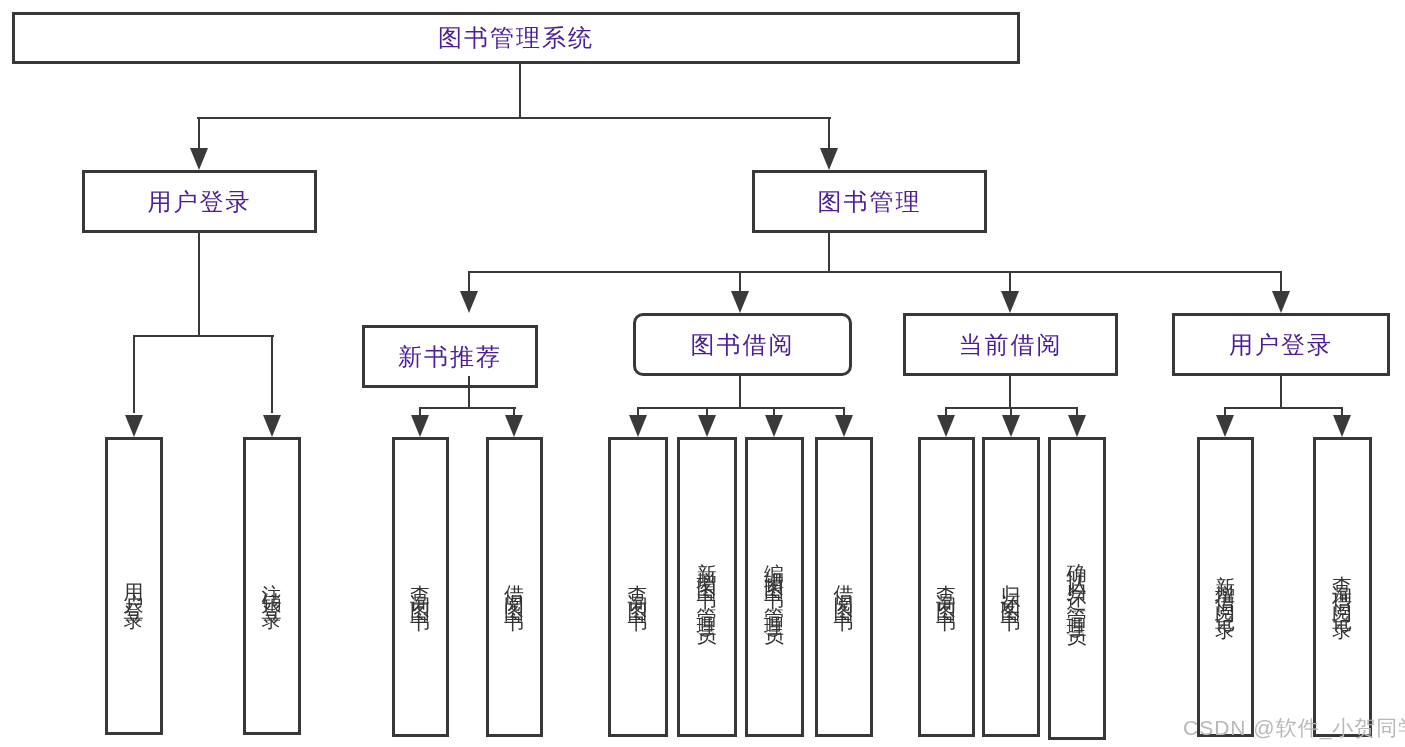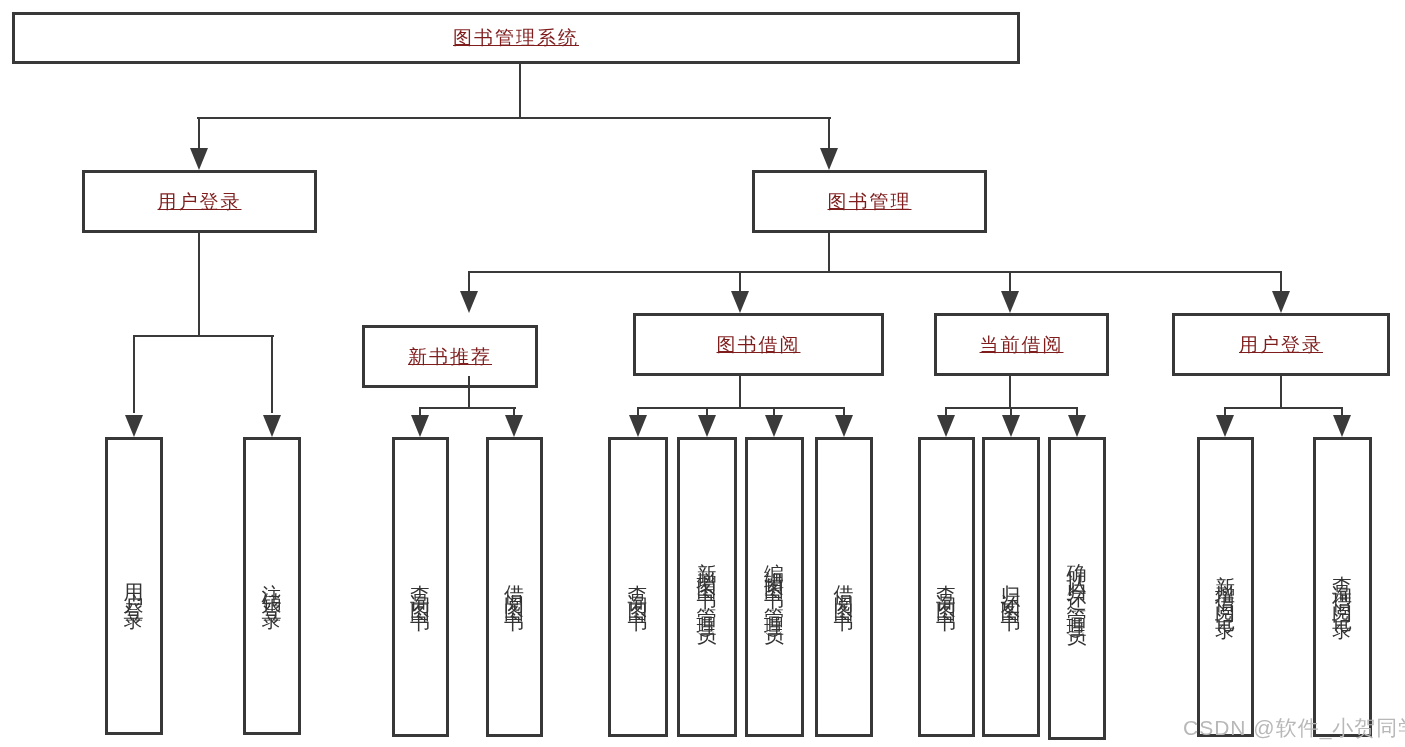--- a/index.html
+++ b/index.html
@@ -9,28 +9,27 @@
     height: 747px;
     background: #ffffff;
     font-family: "Liberation Sans", "DejaVu Sans", sans-serif;
     overflow: hidden;
   }
   .node {
     position: absolute;
     box-sizing: border-box;
     background: #ffffff;
     border: 3px solid #383838;
-    color: #7f1d1d;
+    color: #4c1d95;
     display: flex;
     align-items: center;
     justify-content: center;
-    font-size: 19px;
+    font-size: 24px;
     letter-spacing: 2px;
     white-space: nowrap;
-    text-decoration: underline;
   }
   .vnode {
     position: absolute;
     box-sizing: border-box;
     background: #ffffff;
     border: 3px solid #383838;
     color: #333333;
     display: flex;
     align-items: center;
     justify-content: center;
@@ -96,22 +95,22 @@
   <div class="vline" style="left:468px; top:271px; height:22px;"></div>
   <div class="arrow" style="left:460px; top:291px;"></div>
   <div class="vline" style="left:739px; top:271px; height:22px;"></div>
   <div class="arrow" style="left:731px; top:291px;"></div>
   <div class="vline" style="left:1009px; top:271px; height:22px;"></div>
   <div class="arrow" style="left:1001px; top:291px;"></div>
   <div class="vline" style="left:1280px; top:271px; height:22px;"></div>
   <div class="arrow" style="left:1272px; top:291px;"></div>
 
   <div class="node" style="left:362px; top:325px; width:176px; height:63px;">新书推荐</div>
-  <div class="node" style="left:633px; top:313px; width:251px; height:63px;">图书借阅</div>
-  <div class="node" style="left:934px; top:313px; width:175px; height:63px;">当前借阅</div>
+  <div class="node" style="left:633px; top:313px; width:219px; height:63px;border-radius:10px;">图书借阅</div>
+  <div class="node" style="left:903px; top:313px; width:215px; height:63px;">当前借阅</div>
   <div class="node" style="left:1172px; top:313px; width:218px; height:63px;">用户登录</div>
 
   <div class="vline" style="left:468px; top:376px; height:33px;"></div>
   <div class="hline" style="left:419px; top:407px; width:97px;"></div>
   <div class="vline" style="left:419px; top:407px; height:12px;"></div>
   <div class="arrow" style="left:411px; top:415px;"></div>
   <div class="vline" style="left:513px; top:407px; height:12px;"></div>
   <div class="arrow" style="left:505px; top:415px;"></div>
 
   <div class="vnode" style="left:392px; top:437px; width:57px; height:300px;">查询图书</div>

